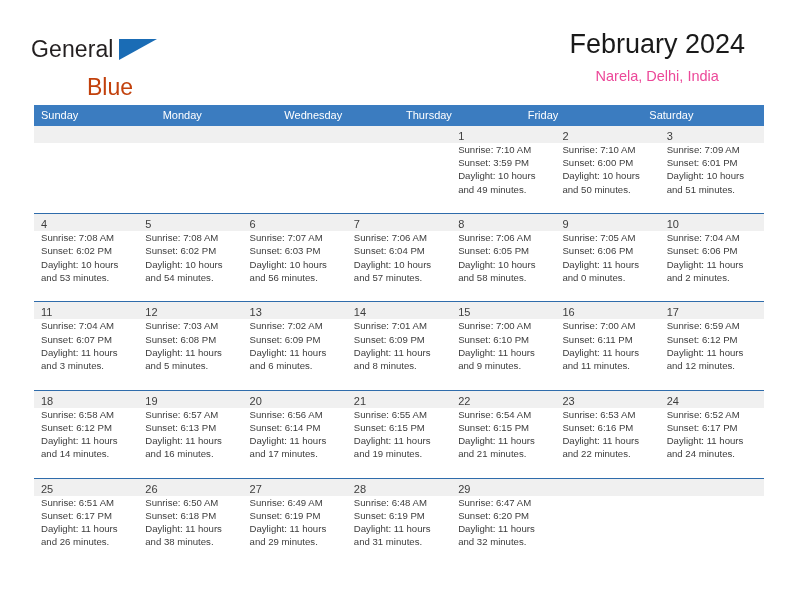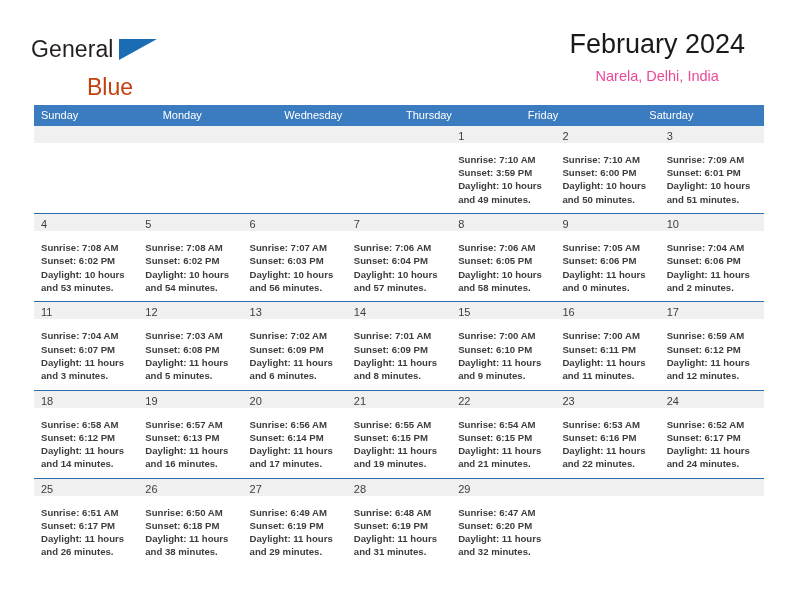--- a/index.html
+++ b/index.html
@@ -125,25 +125,24 @@
     height: 17px;
     padding: 0 0 0 7px;
     box-sizing: border-box;
   }
   .day-num {
     font-size: 11px;
     line-height: 17px;
     color: #3d3d3d;
   }
   .day-info {
-    padding: 10px 5px 0 7px;
+    padding: 0 5px 0 7px;
     font-size: 9.6px;
     line-height: 13.2px;
     color: #3d3d3d;
-    font-weight: bold;
   }
   .day-info div {
     white-space: nowrap;
   }
 </style>
 </head>
 <body>
 
 <div class="page">
 

